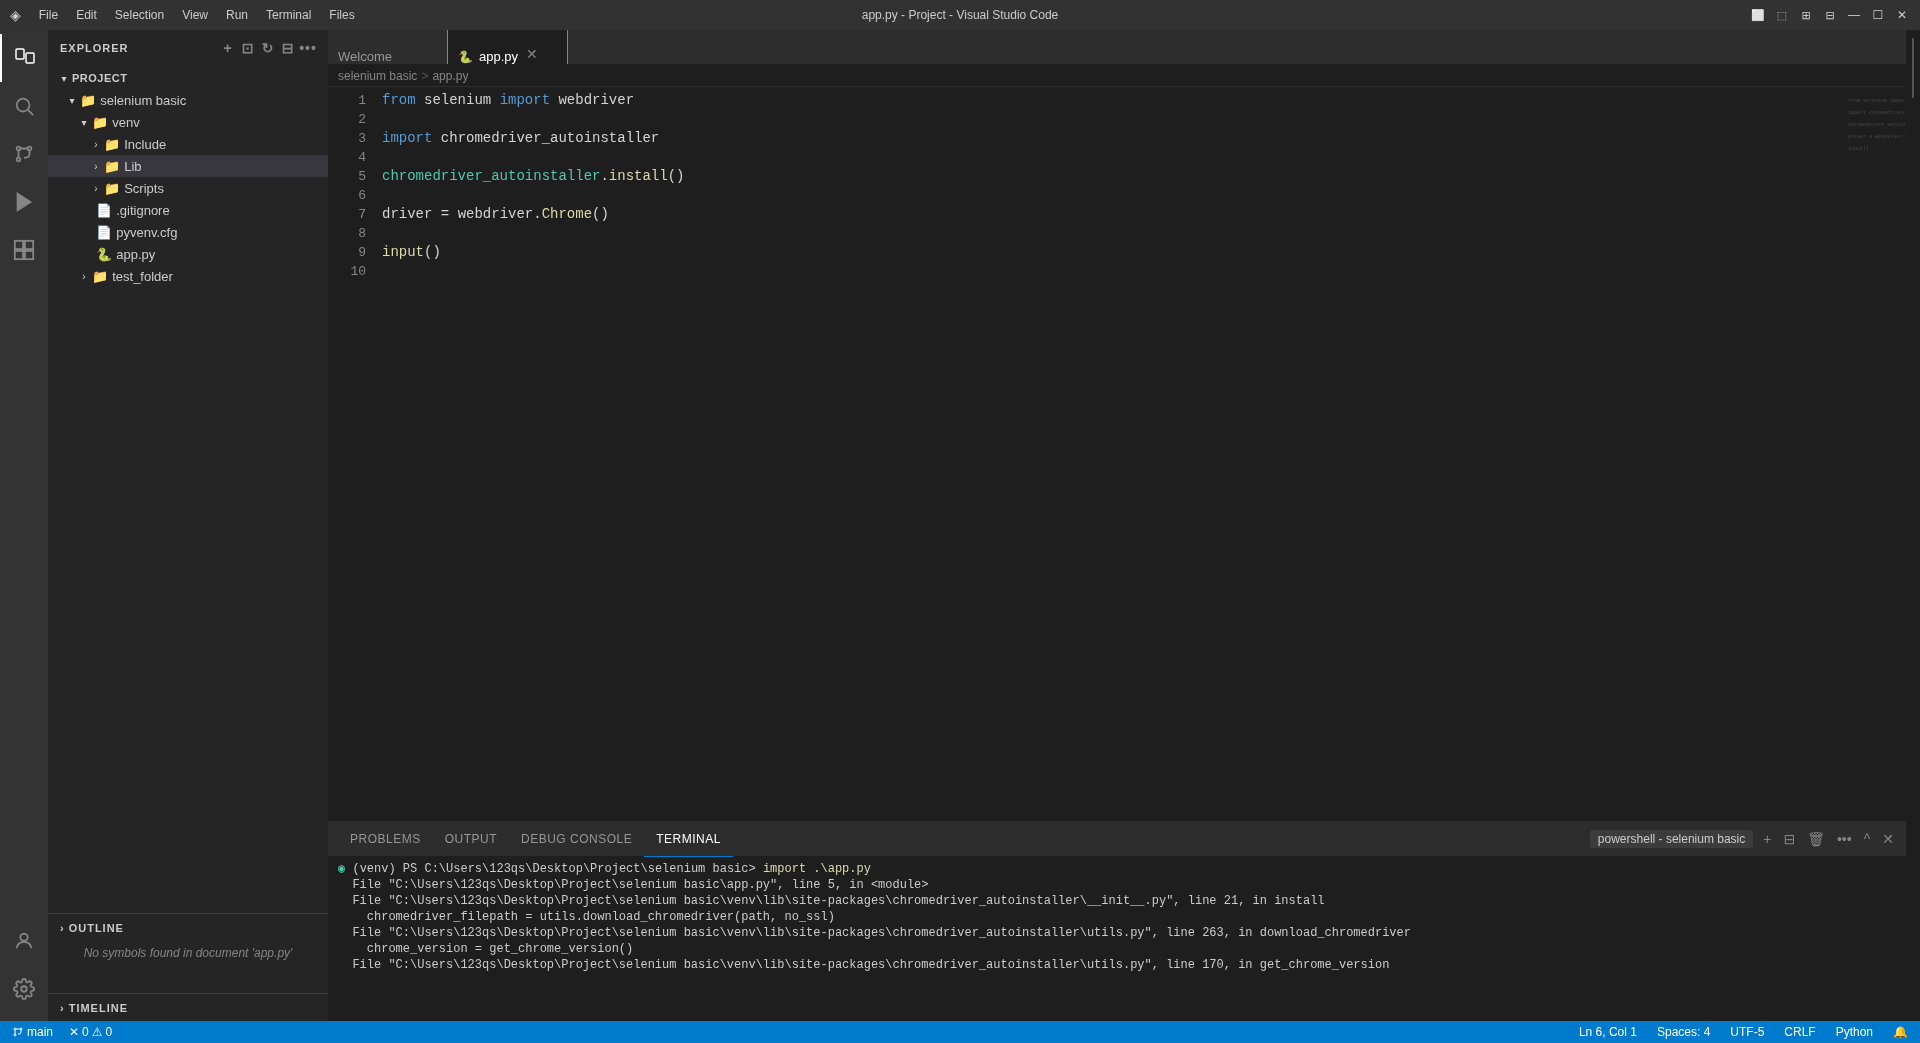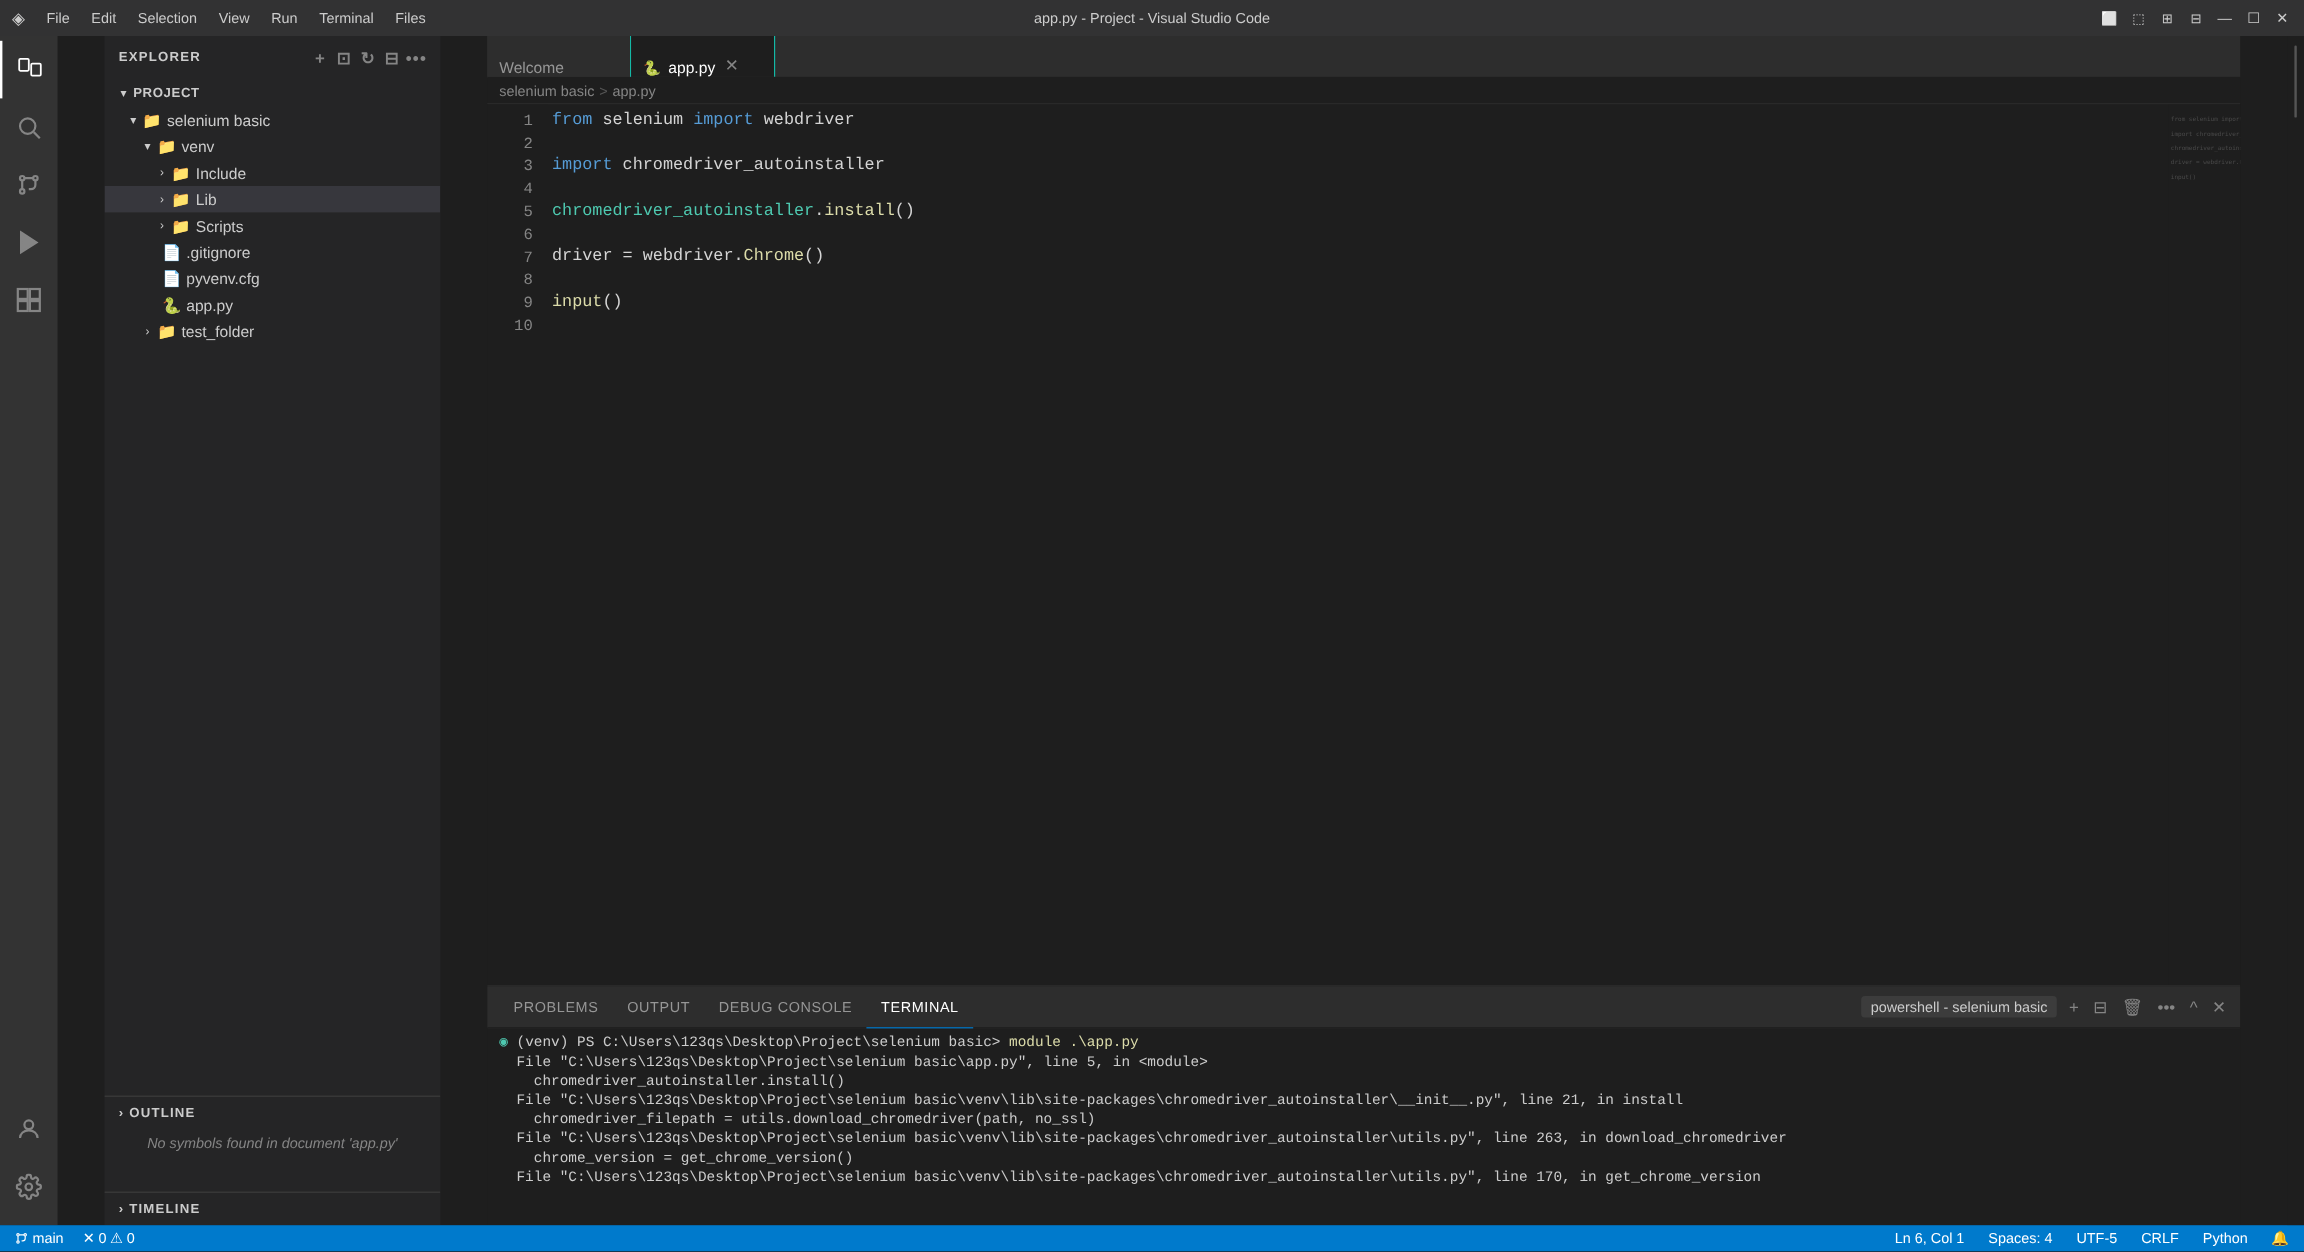--- a/index.html
+++ b/index.html
@@ -61,21 +61,20 @@
       justify-content: center;
       font-size: 12px;
       cursor: pointer;
       color: #cccccc;
     }
     
     .main-container {
       display: flex;
       flex: 1;
       overflow: hidden;
-      gap: 39px;
     }
     
     .activity-bar {
       width: 48px;
       background: #333333;
       display: flex;
       flex-direction: column;
       align-items: center;
       padding-top: 4px;
       flex-shrink: 0;
@@ -669,27 +668,24 @@
           <span class="panel-action-btn">⊟</span>
           <span class="panel-action-btn">🗑</span>
           <span class="panel-action-btn">•••</span>
           <span class="panel-action-btn">^</span>
           <span class="panel-action-btn">✕</span>
         </div>
       </div>
       <div class="terminal-content">
         <div class="terminal-line">
           <span class="terminal-prompt">◉</span>
-          <span style="color:#cccccc;"> (venv) PS C:\Users\123qs\Desktop\Project\selenium basic&gt; </span><span class="terminal-cmd">module .\app.py</span>
+          <span style="color:#cccccc;"> (venv) PS C:\Users\123qs\Desktop\Project\selenium basic&gt; </span><span class="terminal-cmd">import .\app.py</span>
         </div>
         <div class="terminal-line">
           <span>&nbsp;&nbsp;File "C:\Users\123qs\Desktop\Project\selenium basic\app.py", line 5, in &lt;module&gt;</span>
-        </div>
-        <div class="terminal-line">
-          <span>&nbsp;&nbsp;&nbsp;&nbsp;chromedriver_autoinstaller.install()</span>
         </div>
         <div class="terminal-line">
           <span>&nbsp;&nbsp;File "C:\Users\123qs\Desktop\Project\selenium basic\venv\lib\site-packages\chromedriver_autoinstaller\__init__.py", line 21, in install</span>
         </div>
         <div class="terminal-line">
           <span>&nbsp;&nbsp;&nbsp;&nbsp;chromedriver_filepath = utils.download_chromedriver(path, no_ssl)</span>
         </div>
         <div class="terminal-line">
           <span>&nbsp;&nbsp;File "C:\Users\123qs\Desktop\Project\selenium basic\venv\lib\site-packages\chromedriver_autoinstaller\utils.py", line 263, in download_chromedriver</span>
         </div>

